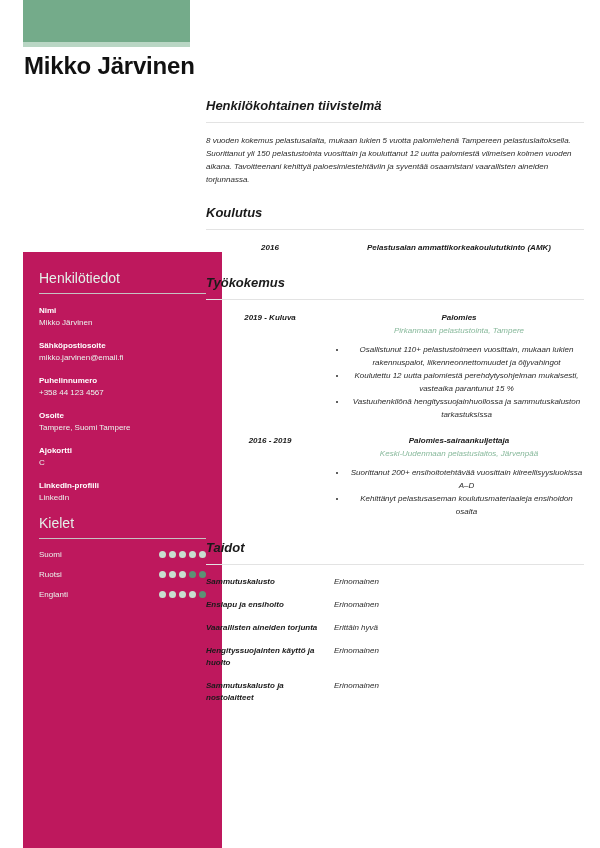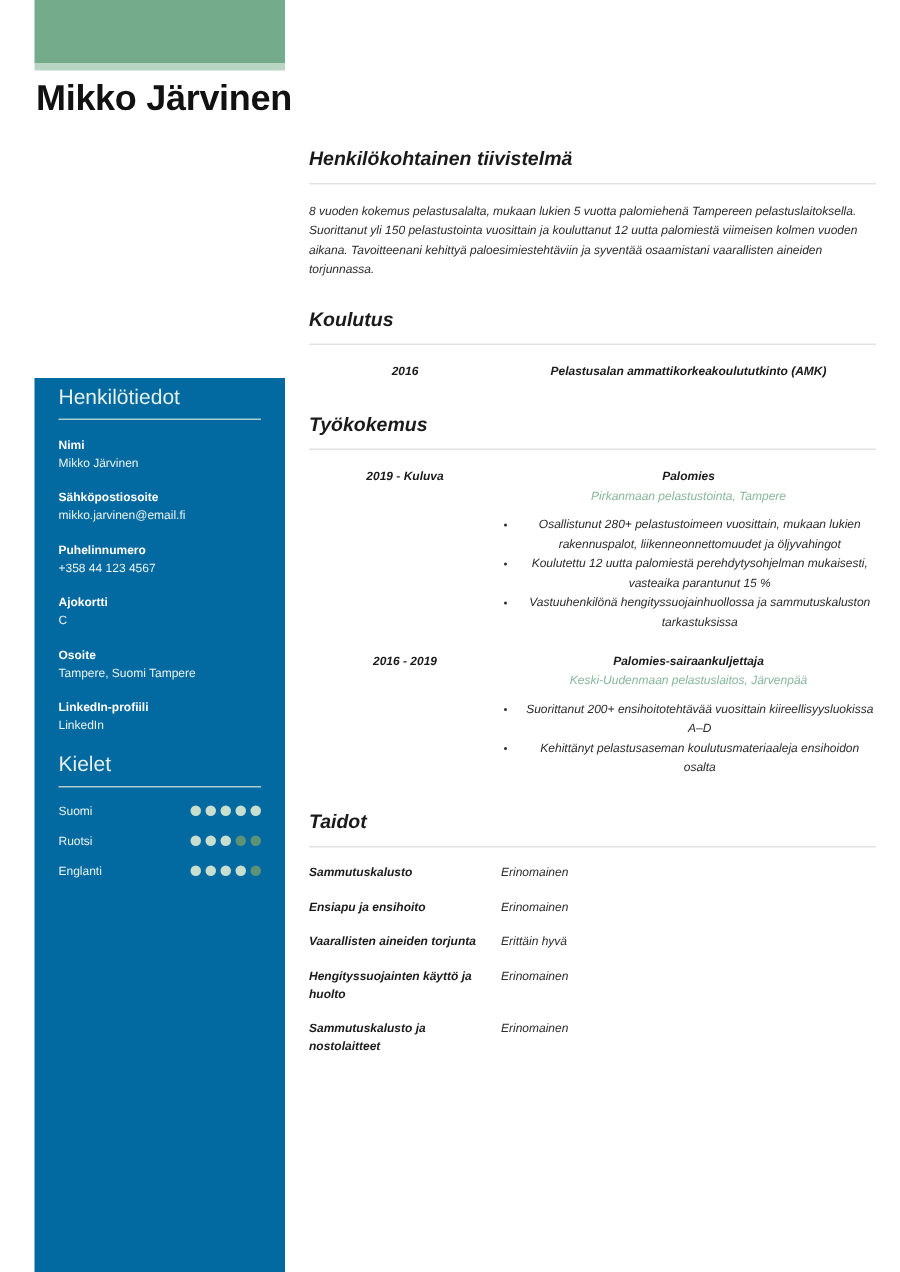--- a/index.html
+++ b/index.html
@@ -45,24 +45,24 @@
     font-weight: bold;
     color: #111111;
     letter-spacing: -0.2px;
   }
 
   
   .sidebar {
     position: absolute;
     left: 23px;
     top: 252px;
-    width: 167px;
+    width: 199px;
     height: 596px;
-    background: #0369a1;
-    padding: 4px 16px 0 16px;
+    background: #be185d;
+    padding: 18px 16px 0 16px;
   }
   .side-heading {
     font-size: 14px;
     font-weight: normal;
     color: #e4f0e9;
     padding-bottom: 7px;
   }
   .side-rule {
     height: 1px;
     background: #c9e0d3;
@@ -211,26 +211,26 @@
         </div>
         <div class="side-field">
           <div class="side-label">Sähköpostiosoite</div>
           <div class="side-value">mikko.jarvinen@email.fi</div>
         </div>
         <div class="side-field">
           <div class="side-label">Puhelinnumero</div>
           <div class="side-value">+358 44 123 4567</div>
         </div>
         <div class="side-field">
+          <div class="side-label">Osoite</div>
+          <div class="side-value">Tampere, Suomi Tampere</div>
+        </div>
+        <div class="side-field">
           <div class="side-label">Ajokortti</div>
           <div class="side-value">C</div>
-        </div>
-        <div class="side-field">
-          <div class="side-label">Osoite</div>
-          <div class="side-value">Tampere, Suomi Tampere</div>
         </div>
         <div class="side-field">
           <div class="side-label">LinkedIn-profiili</div>
           <div class="side-value">LinkedIn</div>
         </div>
       </div>
 
     <div class="side-heading second">Kielet</div>
     <div class="side-rule"></div>
 
@@ -294,21 +294,21 @@
     <section class="section">
       <div class="section-title">Työkokemus</div>
       <div class="section-rule"></div>
       <div id="exp-list">
           <div class="entry">
             <div class="entry-date">2019 - Kuluva</div>
             <div class="entry-body">
               <div class="entry-title">Palomies</div>
               <div class="entry-org">Pirkanmaan pelastustointa, Tampere</div>
               <ul class="entry-bullets">
-                <li>Osallistunut 280+ pelastustoimeen vuosittain, mukaan lukien rakennuspalot, liikenneonnettomuudet ja öljyvahingot</li>
+                <li>Osallistunut 110+ pelastustoimeen vuosittain, mukaan lukien rakennuspalot, liikenneonnettomuudet ja öljyvahingot</li>
                 <li>Koulutettu 12 uutta palomiestä perehdytysohjelman mukaisesti, vasteaika parantunut 15 %</li>
                 <li>Vastuuhenkilönä hengityssuojainhuollossa ja sammutuskaluston tarkastuksissa</li>
               </ul>
             </div>
           </div>
           <div class="entry">
             <div class="entry-date">2016 - 2019</div>
             <div class="entry-body">
               <div class="entry-title">Palomies-sairaankuljettaja</div>
               <div class="entry-org">Keski-Uudenmaan pelastuslaitos, Järvenpää</div>

